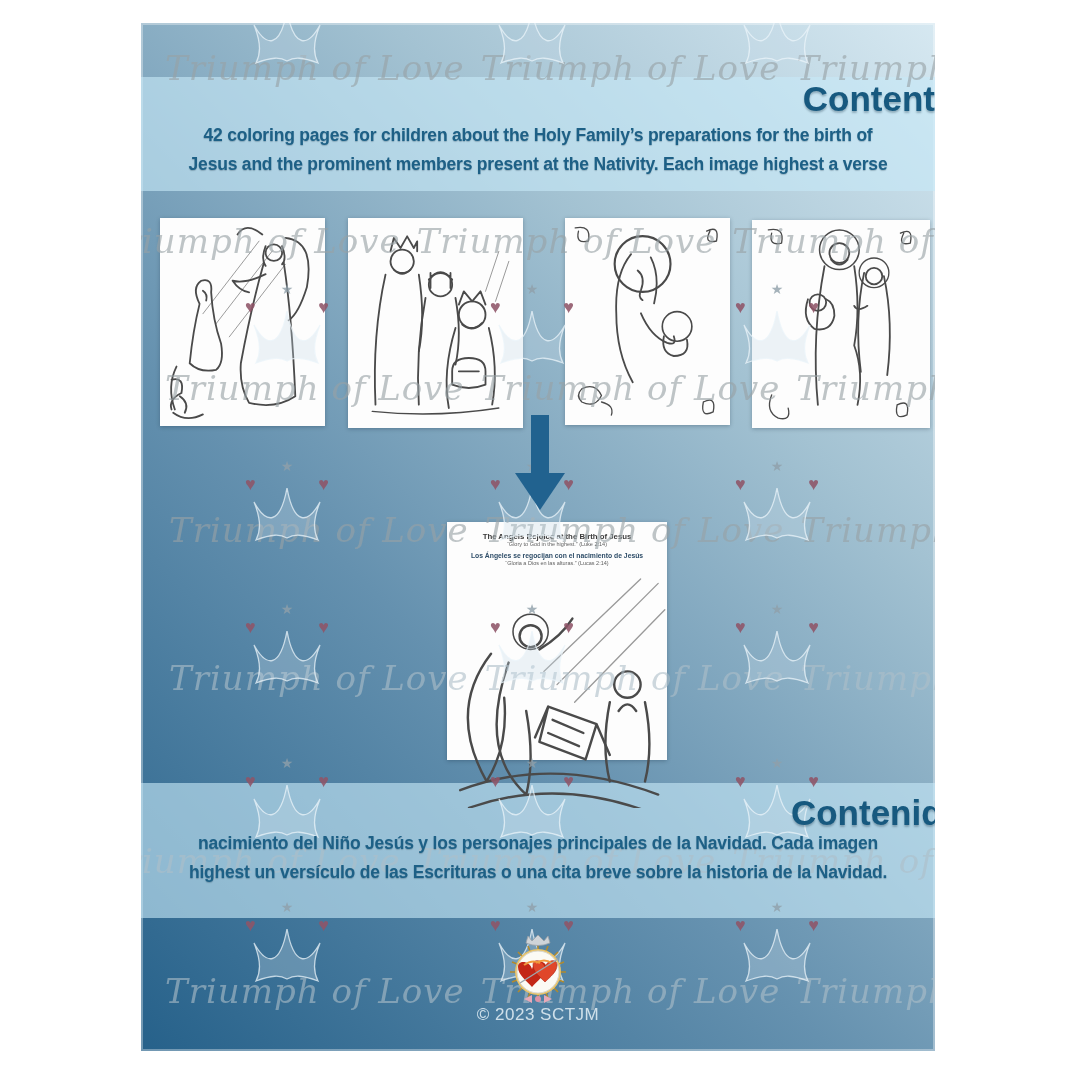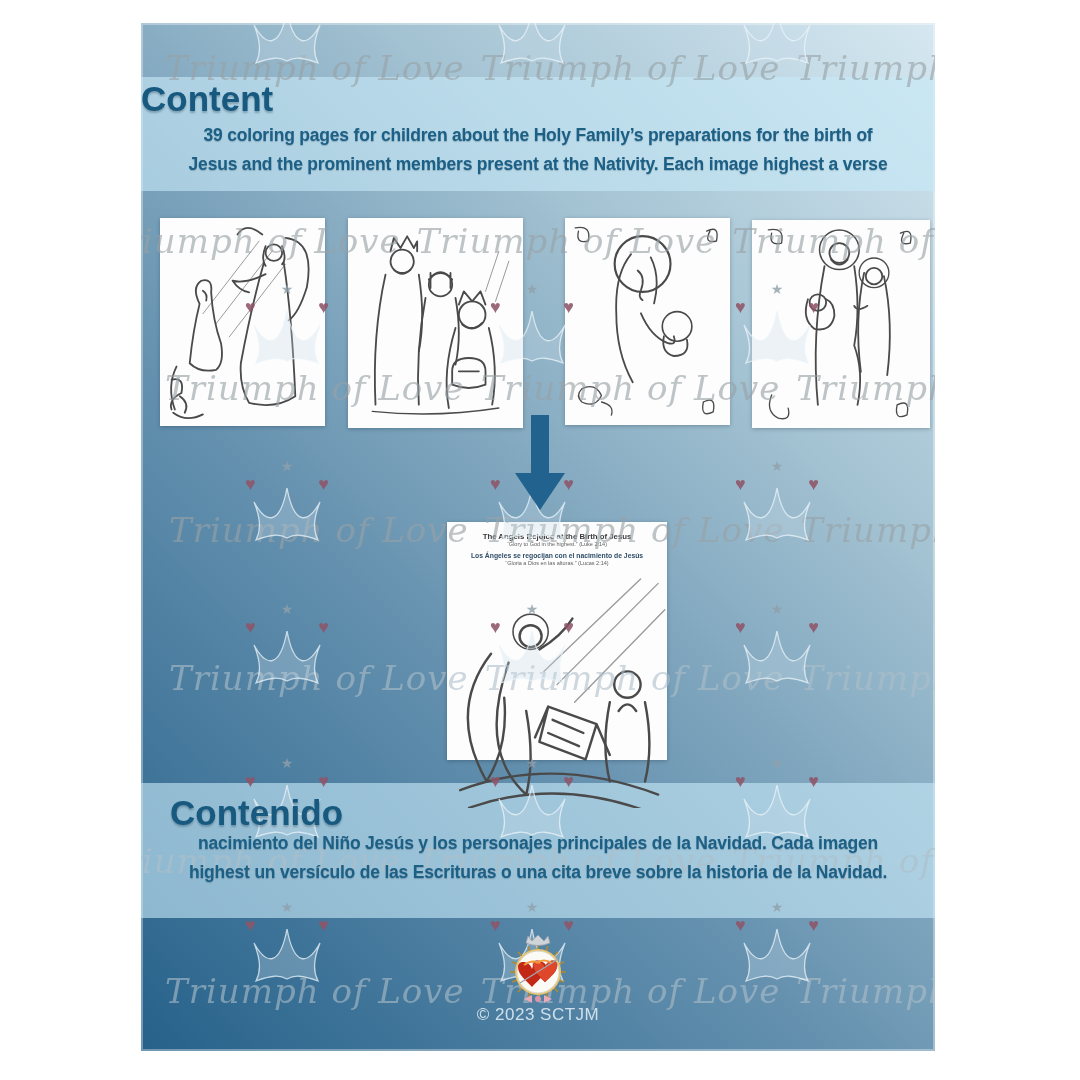--- a/index.html
+++ b/index.html
@@ -7,21 +7,21 @@
        font-family:"Liberation Sans",sans-serif;overflow:hidden;}
 
   .poster{position:absolute;left:141px;top:23px;width:794px;height:1028px;overflow:hidden;
           background:linear-gradient(225deg,#d6e8f1 0%,#a3c2d2 30%,#6591af 62%,#26618a 100%);
           box-shadow:inset 0 0 0 2px rgba(255,255,255,.35);}
 
   .band{position:absolute;left:0;width:100%;background:rgba(199,233,247,.62);z-index:0;}
   .band.en{top:54px;height:114px;}
   .band.es{top:760px;height:135px;}
 
-  .title{position:absolute;width:100%;text-align:left;font-weight:bold;font-size:35px;
+  .title{position:absolute;width:100%;text-align:right;font-weight:bold;font-size:35px;
          color:#17597f;text-shadow:0 2px 2px rgba(15,45,65,.3);z-index:3;}
   .title.en{top:56px;}
   .title.es{top:770px;padding-left:29px;}
 
   .para{position:absolute;width:100%;text-align:center;font-weight:bold;font-size:17.5px;
         letter-spacing:-.2px;color:#1d6086;text-shadow:0 1px 1px rgba(15,45,65,.25);z-index:3;}
   .para div{white-space:nowrap;line-height:29px;}
   .para.en{top:98px;}
   .para.es{top:806px;}
 
@@ -310,21 +310,21 @@
         <span class="wm-heart l">♥</span>
         <span class="wm-heart r">♥</span>
         <svg viewBox="0 0 78 56" width="78" height="56">
           <path d="M6,14 C14,34 12,44 8,52 C24,46 32,46 39,50 C46,46 54,46 70,52 C66,44 64,34 72,14 C60,36 46,38 39,0 C32,38 18,36 6,14 Z" fill="rgba(200,220,232,0.3)" stroke="rgba(235,244,250,0.75)" stroke-width="1.3"></path>
         </svg>
       </div>
     </div>
 
   <div class="title en">Content</div>
   <div class="para en">
-    <div>39 coloring pages for children about the Holy Family’s preparations for the birth of</div>
+    <div>42 coloring pages for children about the Holy Family’s preparations for the birth of</div>
     <div>Jesus and the prominent members present at the Nativity. Each image highest a verse</div>
   </div>
 
   <div class="title es">Contenido</div>
   <div class="para es">
     <div>nacimiento del Niño Jesús y los personajes principales de la Navidad. Cada imagen</div>
     <div>highest un versículo de las Escrituras o una cita breve sobre la historia de la Navidad.</div>
   </div>
 
   <svg class="logo" width="64" height="72" viewBox="0 0 64 72">

